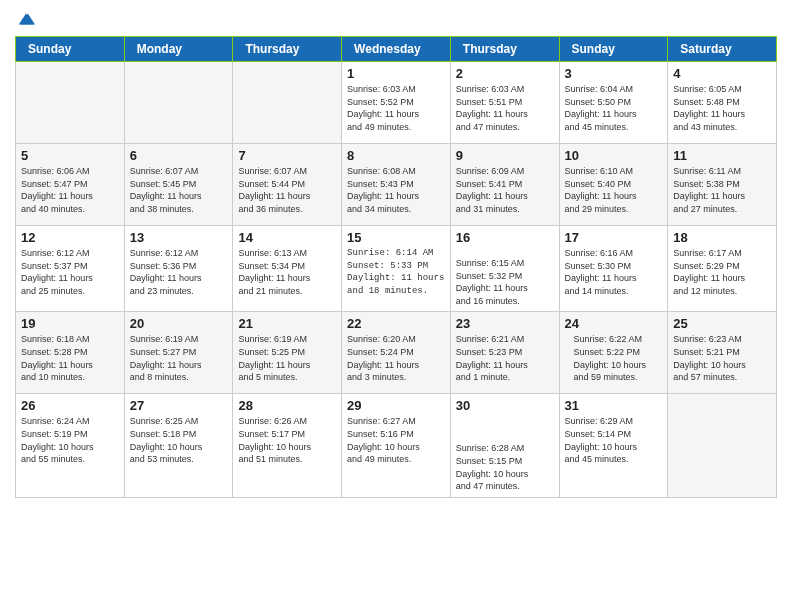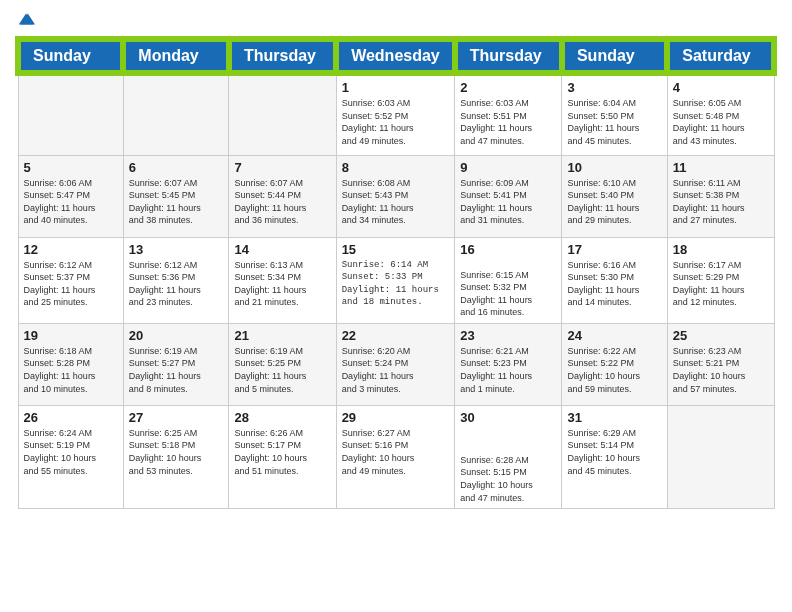--- a/index.html
+++ b/index.html
@@ -50,25 +50,25 @@
       color: #444;
     }
     .calendar {
       width: 100%;
       border-collapse: collapse;
       border: 1px solid #bbb;
     }
     .calendar th {
       background: #1a6bb5;
       color: #fff;
-      font-size: 16px;
+      font-size: 12px;
       font-weight: bold;
       text-align: left;
       padding: 5px 12px;
-      border: 6px solid #84cc16;
+      border: 1px solid #84cc16;
     }
     .calendar td {
       width: calc(100%/7);
       vertical-align: top;
       border: 1px solid #ccc;
       padding: 4px 5px;
       font-size: 9.5px;
       color: #333;
       height: 82px;
       background: #fff;
@@ -298,21 +298,21 @@
           </td>
           <td>
             <span class="day-number">23</span>
             <div class="day-info" style="white-space: pre-line;">Sunrise: 6:21 AM
 Sunset: 5:23 PM
 Daylight: 11 hours
 and 1 minute.</div>
           </td>
           <td>
             <span class="day-number">24</span>
-            <div class="day-info" style="white-space: pre-line;">Sunrise: 6:22 AM
+            <div class="day-info" style="white-space: pre-line; margin-left: 9px;">Sunrise: 6:22 AM
 Sunset: 5:22 PM
 Daylight: 10 hours
 and 59 minutes.</div>
           </td>
           <td>
             <span class="day-number">25</span>
             <div class="day-info" style="white-space: pre-line;">Sunrise: 6:23 AM
 Sunset: 5:21 PM
 Daylight: 10 hours
 and 57 minutes.</div>

